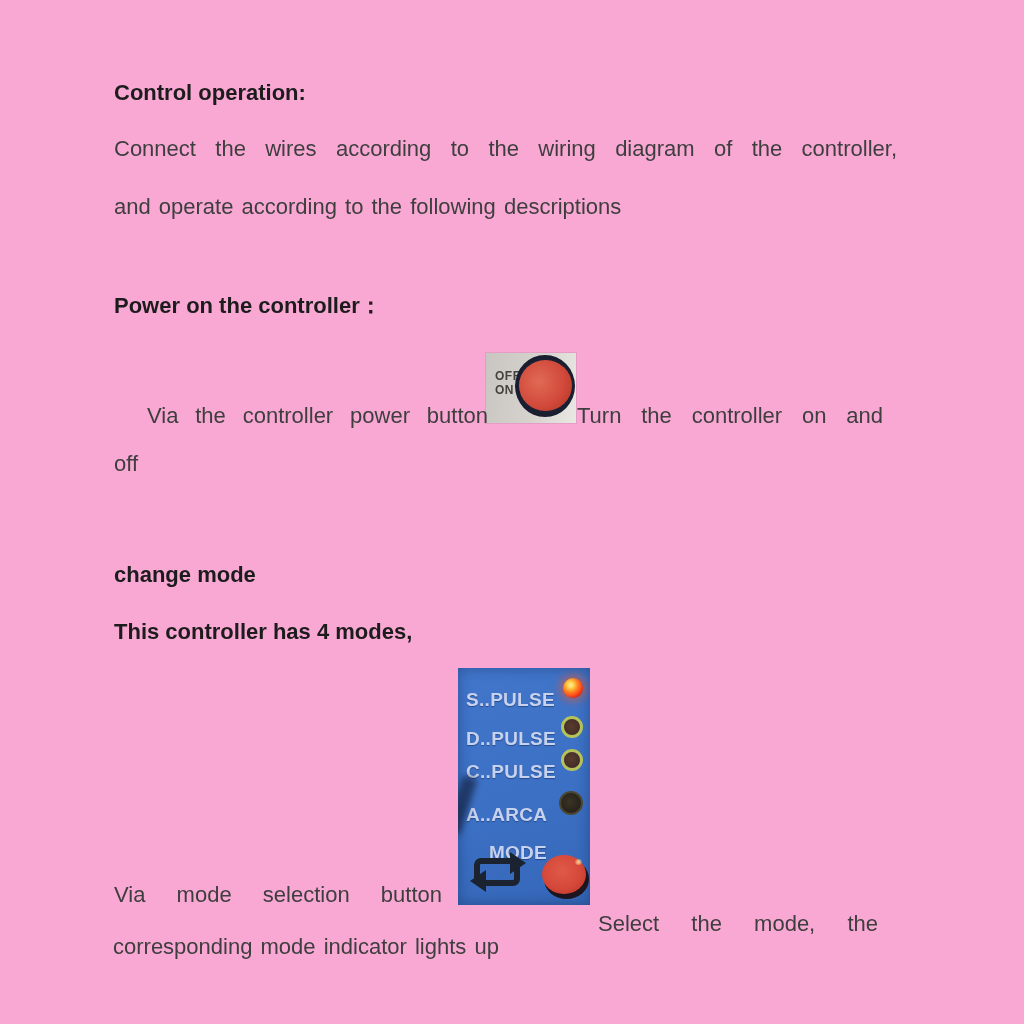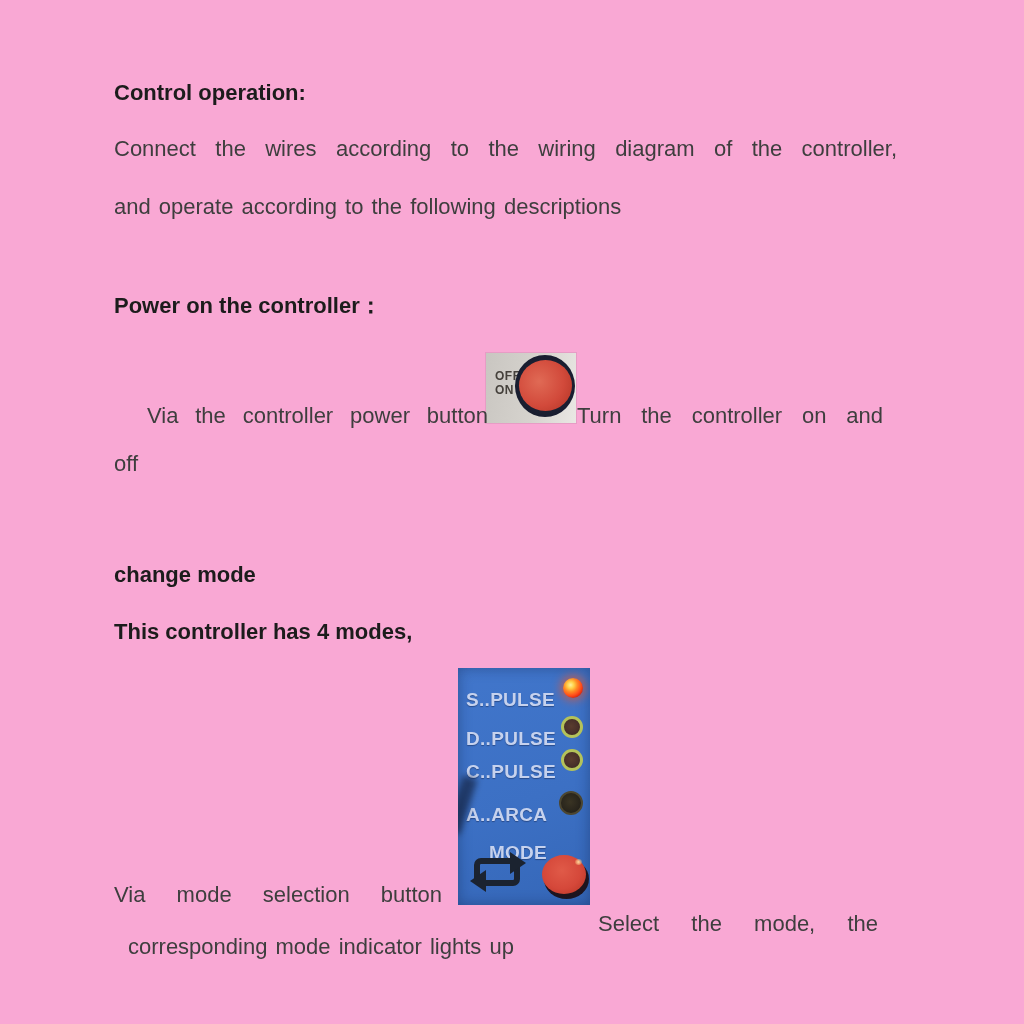--- a/index.html
+++ b/index.html
@@ -125,15 +125,15 @@
 
     <div class="abs mode-btn-shadow"></div>
     <div class="abs mode-btn-red"></div>
     <div class="abs mode-btn-glint"></div>
   </div>
 
   <div class="abs jline" style="left:114px;top:881px;width:328px;">Via mode selection button</div>
 
   <div class="abs jline" style="left:598px;top:881px;width:280px;margin-top:29px;">Select the mode, the</div>
 
-  <div class="abs body-text" style="left:128px;top:933px;">corresponding mode indicator lights up</div>
+  <div class="abs body-text" style="left:113px;top:933px;">corresponding mode indicator lights up</div>
 
 </div>
 
 </body></html>

